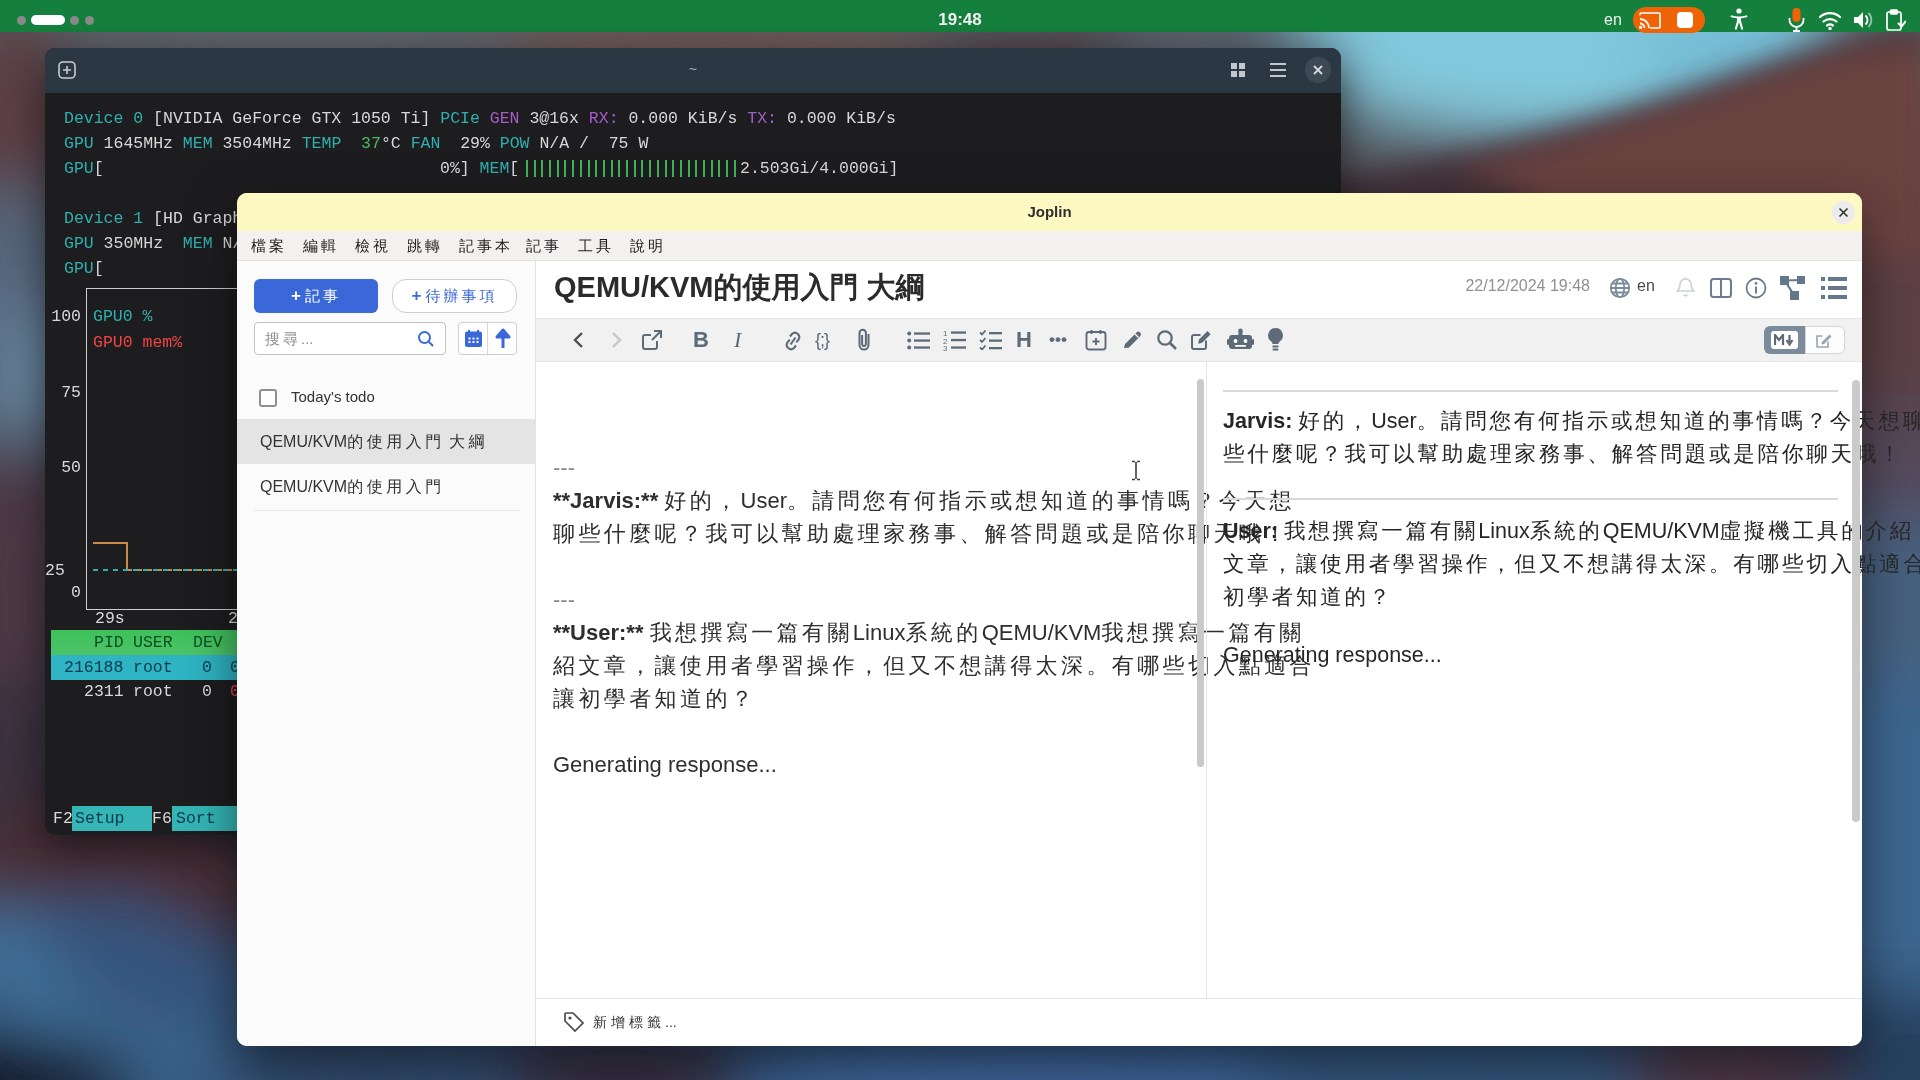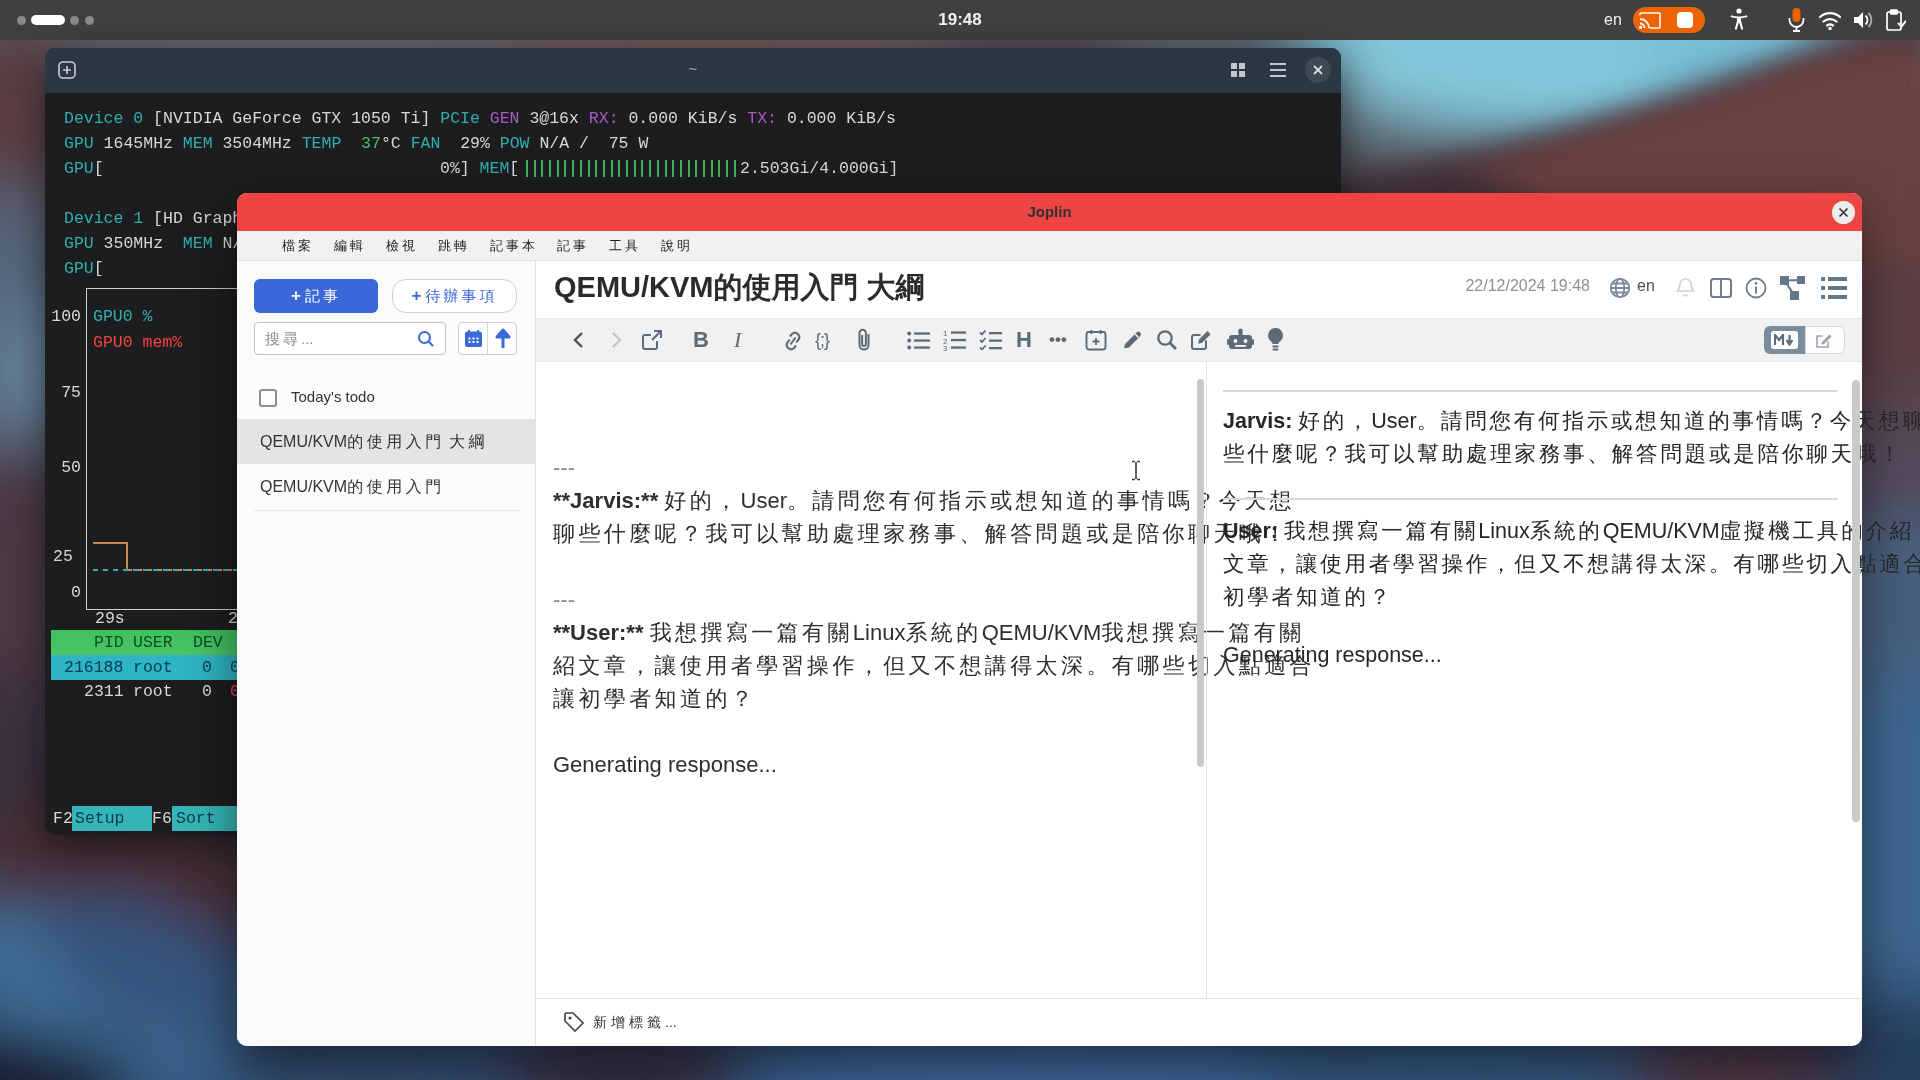--- a/index.html
+++ b/index.html
@@ -2,37 +2,37 @@
 <html><head>
 <meta charset="utf-8">
 <style>
   * { margin:0; padding:0; box-sizing:border-box; }
   html,body { width:1920px; height:1080px; overflow:hidden; background:#000; }
   body { font-family:"Liberation Sans", sans-serif; position:relative; }
   .abs { position:absolute; }
   #wall { position:absolute; left:0; top:0; width:1920px; height:1080px; }
 
   
-  #topbar { position:absolute; left:0; top:0; width:1920px; height:40px; background:#404040; color:#fff; }
+  #topbar { position:absolute; left:0; top:0; width:1920px; height:32px; background:#15803d; color:#fff; }
   #clock { position:absolute; left:0; right:0; top:0; height:40px; text-align:center; line-height:40px; font-size:17px; font-weight:700; color:#f2f2f2; }
   .dot { position:absolute; top:16px; width:9px; height:9px; border-radius:50%; background:#8a8a8a; }
   #wpill { position:absolute; left:31px; top:15px; width:34px; height:10px; border-radius:5px; background:#fff; }
   #entxt { position:absolute; left:1604px; top:0; height:40px; line-height:40px; font-size:16px; color:#efefef; }
   #castpill { position:absolute; left:1633px; top:7px; width:72px; height:26px; border-radius:13px; background:#ED6305; }
 
   
   #term { position:absolute; left:45px; top:48px; width:1296px; height:787px; border-radius:10px; background:#1d1d1f; box-shadow:0 14px 40px rgba(0,0,0,.55); }
   #termbar { position:absolute; left:0; top:0; width:100%; height:45px; background:#2c3744; border-radius:10px 10px 0 0; }
   .trow { position:absolute; height:25px; line-height:25px; font-family:"Liberation Mono", monospace; font-size:16.5px; white-space:pre; color:#d8d8d8; }
   .cy { color:#2fb0b0; } .mg { color:#a55cc8; }
   .gr { color:#46bd5d; } .og { color:#ef4444; }
 
   
   #jop { position:absolute; left:237px; top:193px; width:1625px; height:853px; border-radius:10px; background:#fff; box-shadow:0 18px 50px rgba(0,0,0,.5); }
-  .menu { height:30px; line-height:30px; font-size:13px; color:#1d1d1d;margin-left:31px; }
+  .menu { height:30px; line-height:30px; font-size:15px; color:#1d1d1d; }
   .md { position:absolute; font-size:22px; color:#2e2e2e; height:33px; line-height:33px; white-space:pre; }
   .tbt { top:133px; height:28px; line-height:28px; color:#5d6b79; }
   .cjA{letter-spacing:3.4px} .cjB{letter-spacing:2.8px} .cjC{letter-spacing:3px} .cjD{letter-spacing:3.5px} .cjE{letter-spacing:4px}
   .vw { position:absolute; font-size:21.5px; color:#262626; height:33px; line-height:33px; white-space:pre; }
 </style>
 </head>
 <body>
 <svg id="wall" viewBox="0 0 1920 1080" preserveAspectRatio="none">
   <defs>
     <filter id="b40" x="-50%" y="-50%" width="200%" height="200%">
@@ -168,21 +168,21 @@
   <div class="abs" style="left:481px;top:112px;width:214px;height:17px;background:repeating-linear-gradient(90deg,#41b457 0 2px,transparent 2px 7.7px)"></div>
   <div class="trow" style="left:695px;top:108px">2.503Gi/4.000Gi]</div>
   <div class="trow" style="left:19px;top:158px"><span class="cy">Device 1</span> [HD Graphics 630]      <span class="cy">PCIe</span></div>
   <div class="trow" style="left:19px;top:183px"><span class="cy">GPU</span> 350MHz  <span class="cy">MEM</span> N/A</div>
   <div class="trow" style="left:19px;top:208px"><span class="cy">GPU</span>[</div>
 
   <div class="abs" style="left:41px;top:240px;width:560px;height:322px;border:1px solid #cfcfcf"></div>
   <div class="trow" style="left:0;top:256px;width:36px;text-align:right">100</div>
   <div class="trow" style="left:0;top:332px;width:36px;text-align:right">75</div>
   <div class="trow" style="left:0;top:407px;width:36px;text-align:right">50</div>
-  <div class="trow" style="left:0;top:496px;width:36px;text-align:center">25</div>
+  <div class="trow" style="left:0;top:510px;width:36px;text-align:left">25</div>
   <div class="trow" style="left:0;top:532px;width:36px;text-align:right">0</div>
   <div class="trow cy" style="left:48px;top:256px">GPU0 %</div>
   <div class="trow og" style="left:48px;top:282px">GPU0 mem%</div>
   <svg class="abs" style="left:42px;top:241px" width="558" height="320" viewBox="0 0 558 320">
     <path d="M6 254h34v27" fill="none" stroke="#c98b47" stroke-width="2"></path>
     <path d="M40 281h520" fill="none" stroke="#c98b47" stroke-width="2" stroke-dasharray="5 5"></path>
     <path d="M6 281h552" fill="none" stroke="#2fb0b0" stroke-width="2" stroke-dasharray="5 5"></path>
   </svg>
   <div class="trow" style="left:50px;top:558px">29s</div>
   <div class="trow" style="left:183px;top:558px">2</div>
@@ -204,21 +204,21 @@
   <div class="abs" style="left:27px;top:758px;width:80px;height:25px;background:#35b5b5"></div>
   <div class="abs" style="left:127px;top:758px;width:85px;height:25px;background:#35b5b5"></div>
   <div class="trow" style="left:8px;top:758px">F2</div>
   <div class="trow" style="left:30px;top:758px;color:#083b51">Setup</div>
   <div class="trow" style="left:107px;top:758px">F6</div>
   <div class="trow" style="left:131px;top:758px;color:#083b51">Sort</div>
 </div>
 
 <div id="jop">
 
-  <div class="abs" style="left:0;top:0;width:100%;height:38px;border-radius:10px 10px 0 0;background:#ef4444">
+  <div class="abs" style="left:0;top:0;width:100%;height:38px;border-radius:10px 10px 0 0;background:#fef9c3">
     <div class="abs" style="left:0;top:0;width:100%;height:38px;line-height:38px;text-align:center;font-size:15px;font-weight:700;color:#303030">Joplin</div>
     <div class="abs" style="left:1595px;top:8px;width:23px;height:23px;border-radius:50%;background:#ececec"></div>
     <svg class="abs" style="left:1601px;top:14px" width="11" height="11" viewBox="0 0 11 11">
         <path d="M1.5 1.5l8 8M9.5 1.5l-8 8" stroke="#333" stroke-width="1.7"></path>
       </svg>
   </div>
 
   <div class="abs" style="left:0;top:38px;width:100%;height:30px;background:#f3f1f0;border-bottom:1px solid #e4e2e0"></div>
   <div class="abs menu" style="left:14px;top:38px"><span class="cjC">檔案</span></div>
   <div class="abs menu" style="left:66px;top:38px"><span class="cjC">編輯</span></div>

